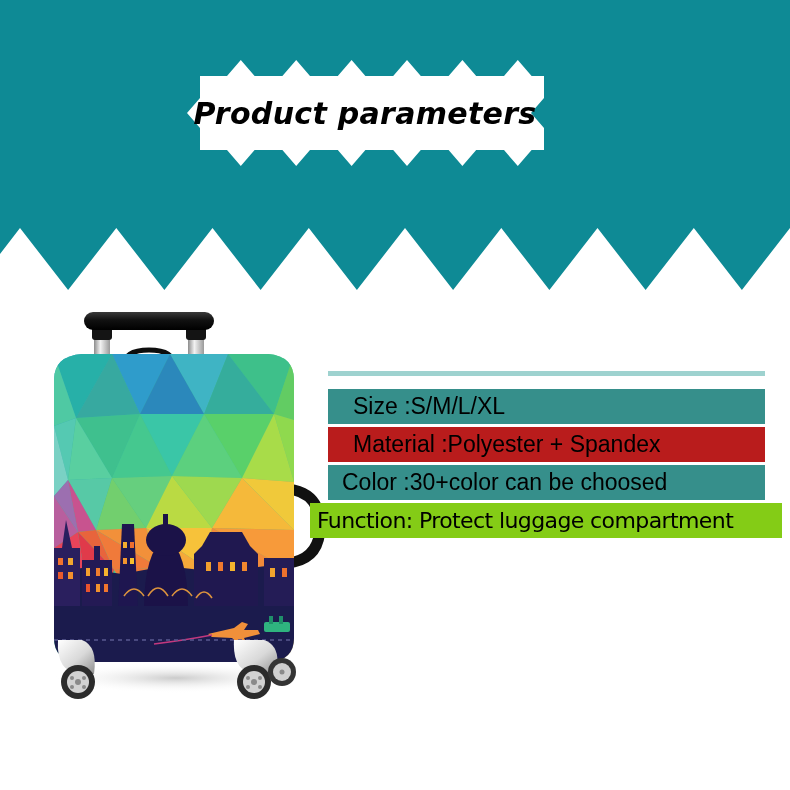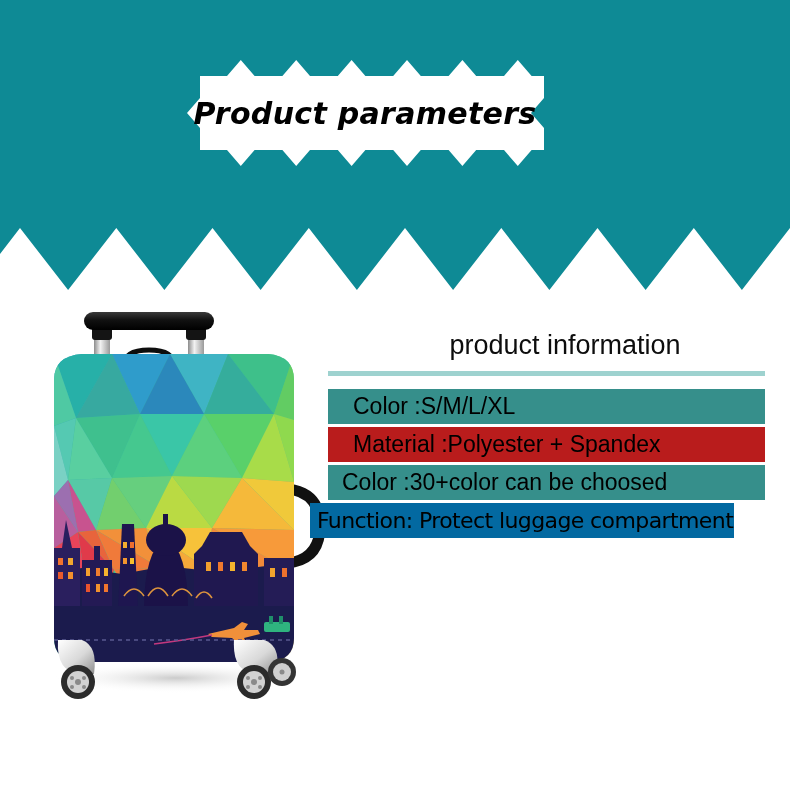--- a/index.html
+++ b/index.html
@@ -129,23 +129,23 @@
   #info-row-2 {
     left: 23px;
     top: 135px;
     width: 437px;
     padding-left: 14px;
     background: #368f8b;
   }
   #info-row-3 {
     left: 5px;
     top: 173px;
-    width: 424px;
+    width: 472px;
     padding-left: 7px;
-    background: #0369a1;
+    background: #84cc16;
     font-family: "DejaVu Sans", sans-serif;
     font-size: 22px;
     letter-spacing: -0.6px;
   }
 </style>
 </head>
 <body>
 
 <div id="teal-band">
   <svg class="teal-fill" width="790" height="290" viewBox="0 0 790 290" preserveAspectRatio="none">
@@ -359,26 +359,25 @@
       <circle cx="224" cy="377" r="2" fill="#8a8a8a"></circle>
       <circle cx="246" cy="362" r="14" fill="#343434"></circle>
       <circle cx="246" cy="362" r="9" fill="#cfcfcf"></circle>
       <circle cx="246" cy="362" r="2.5" fill="#8a8a8a"></circle>
     </g>
   </svg>
 </div>
 
 <div id="info-panel">
 
-  <div id="info-heading">product information</div>
 
   <div id="info-heading-rule"></div>
 
   <div class="info-row" id="info-row-0">
-    <span class="row-label">Color :S/M/L/XL</span>
+    <span class="row-label">Size :S/M/L/XL</span>
   </div>
 
   <div class="info-row" id="info-row-1">
     <span class="row-label">Material :Polyester + Spandex</span>
   </div>
 
   <div class="info-row" id="info-row-2">
     <span class="row-label">Color :30+color can be choosed</span>
   </div>
 

